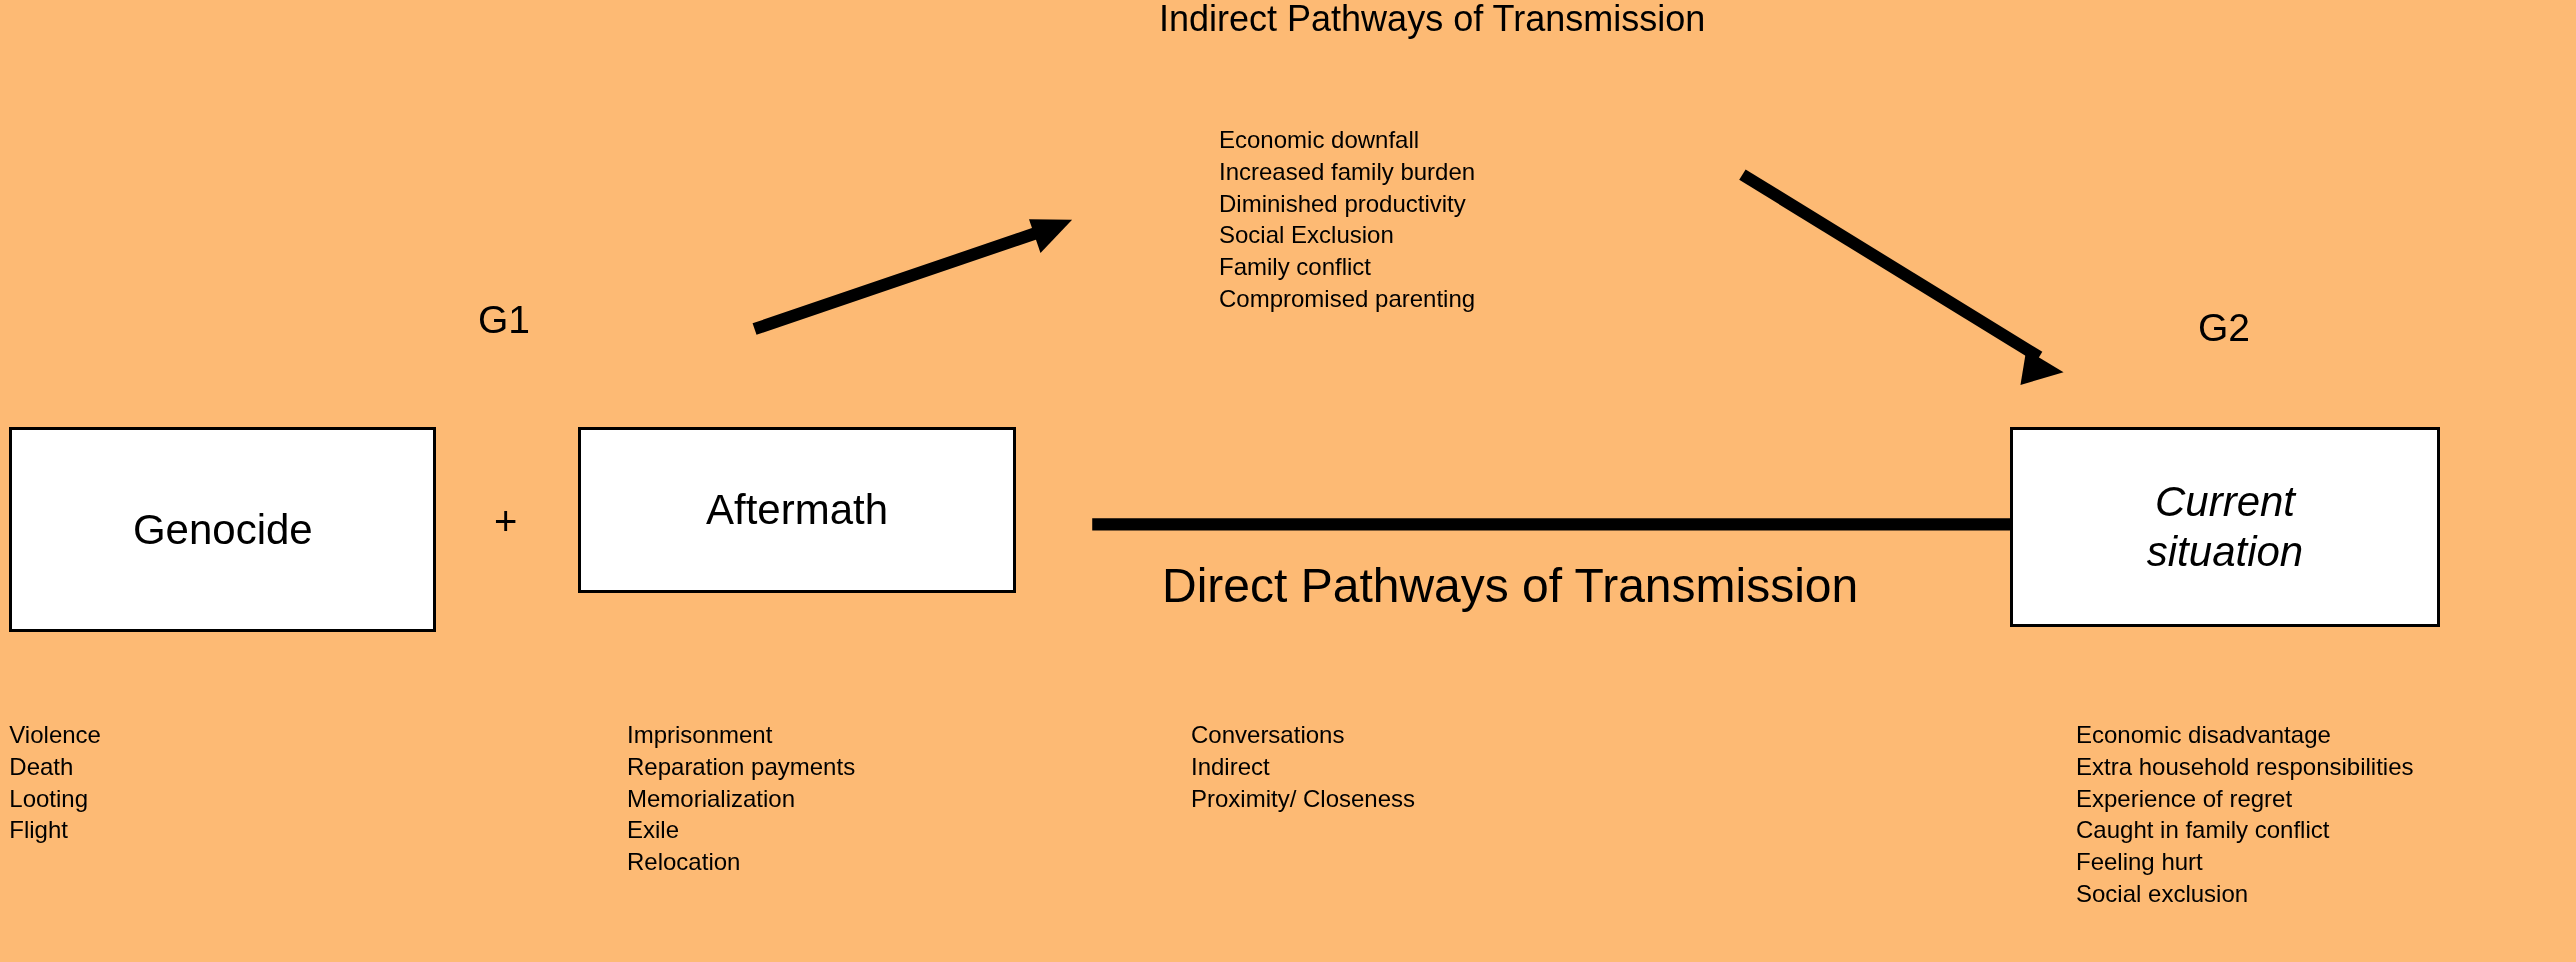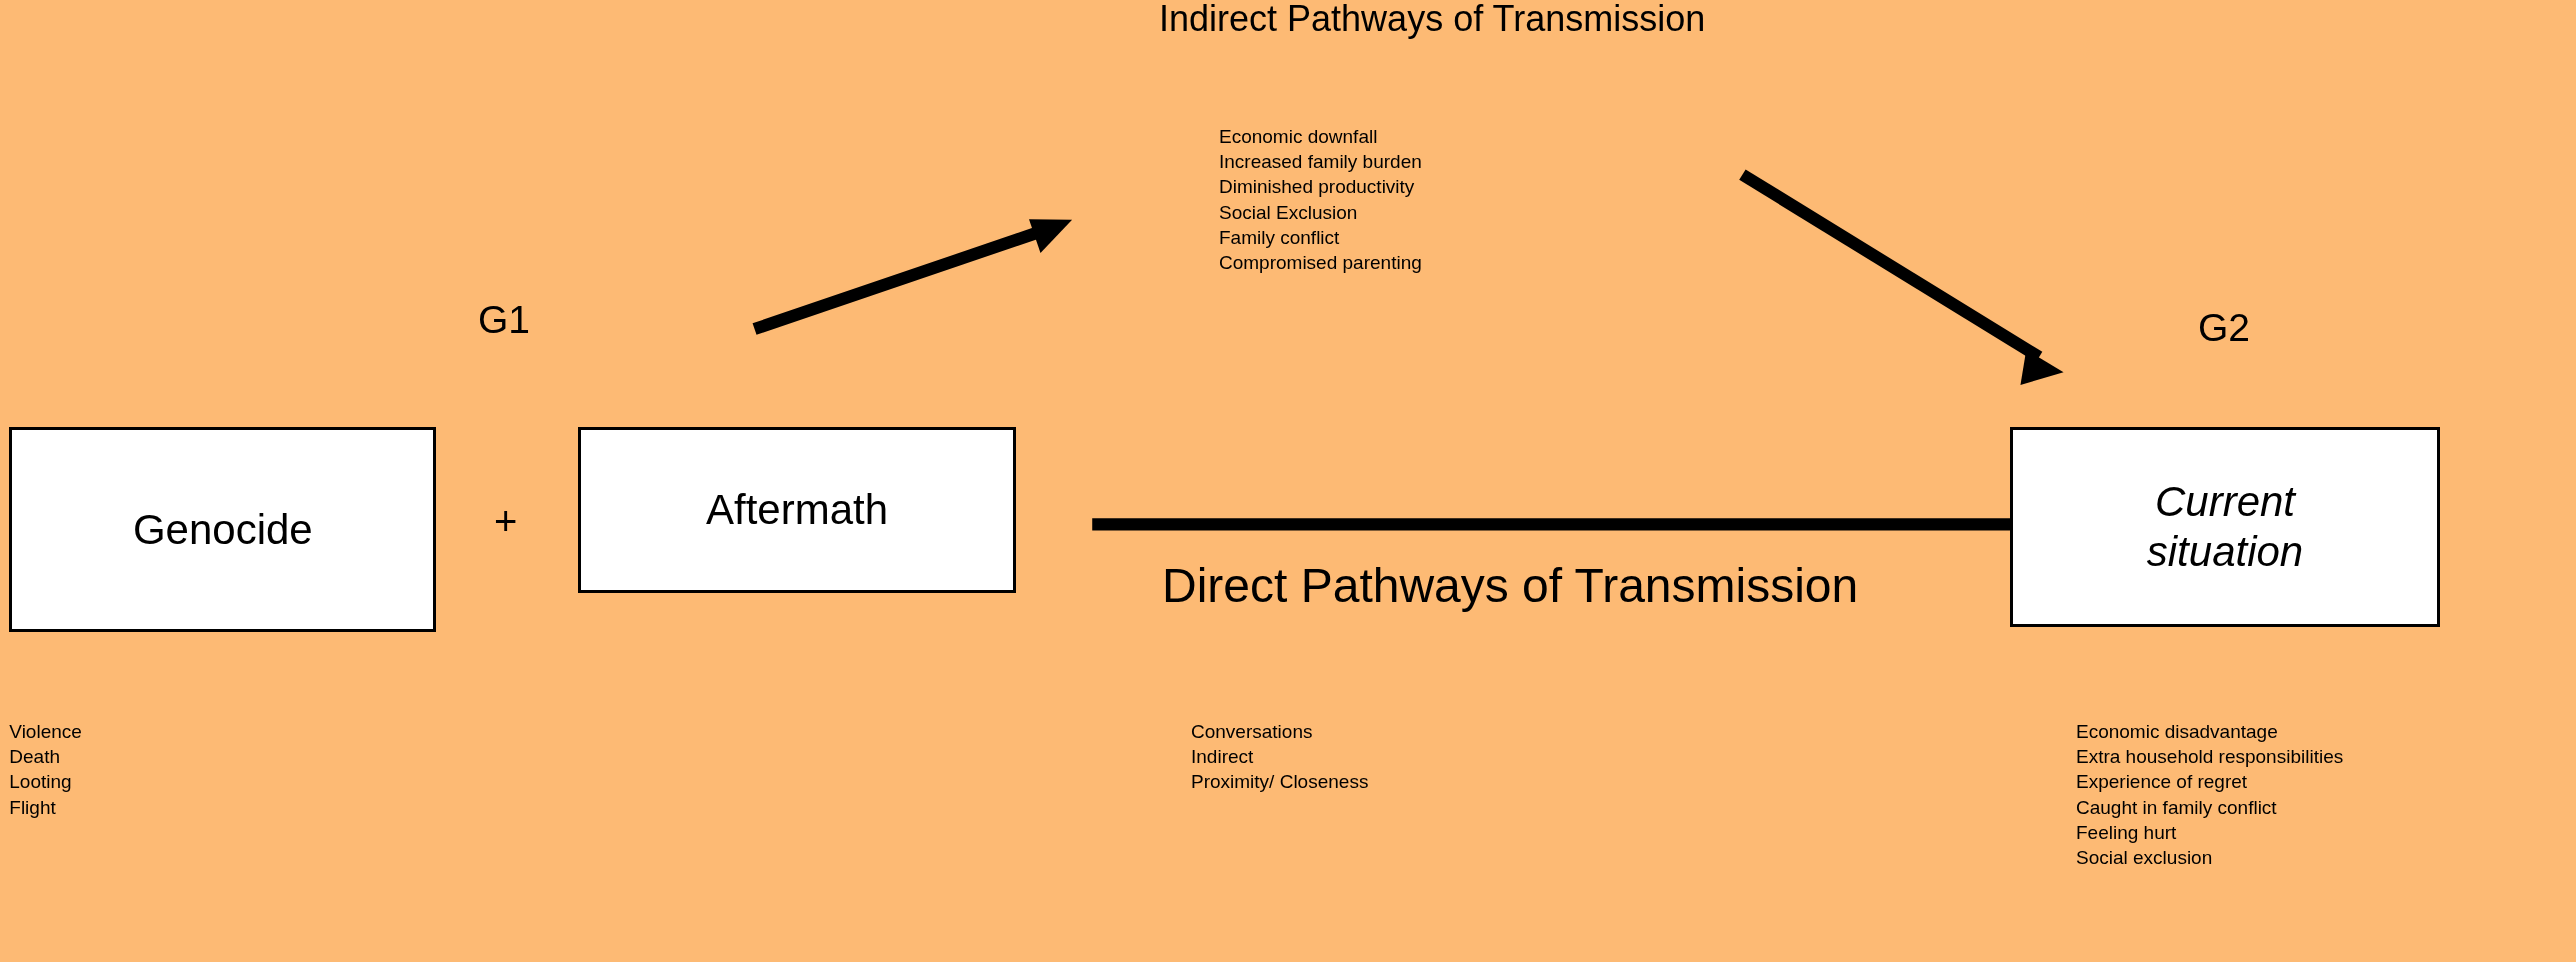--- a/index.html
+++ b/index.html
@@ -47,21 +47,21 @@
     margin-top: 21px;
   }
   .plus-sign {
     font-size: 40px;
     line-height: 1;
     white-space: nowrap;
   }
 
   
   .item-list {
-    font-size: 19px;
+    font-size: 24px;
     line-height: 1.325;
     white-space: nowrap;
   }
   .item-list .item { display: block; }
 
   
   #arrow-layer {
     position: absolute;
     left: 0;
     top: 0;
@@ -127,20 +127,27 @@
 
   <div class="abs title-direct" style="left:1162px; top:558px;">Direct Pathways of Transmission</div>
 
   <div class="abs item-list" style="left:9.3px; top:719px;">
     <span class="item">Violence</span>
     <span class="item">Death</span>
     <span class="item">Looting</span>
     <span class="item">Flight</span>
   </div>
 
+  <div class="abs item-list" style="left:627px; top:719px;">
+    <span class="item">Imprisonment</span>
+    <span class="item">Reparation payments</span>
+    <span class="item">Memorialization</span>
+    <span class="item">Exile</span>
+    <span class="item">Relocation</span>
+  </div>
 
   <div class="abs item-list" style="left:1191px; top:719px;">
     <span class="item">Conversations</span>
     <span class="item">Indirect</span>
     <span class="item">Proximity/ Closeness</span>
   </div>
 
   <div class="abs item-list" style="left:2076px; top:719px;">
     <span class="item">Economic disadvantage</span>
     <span class="item">Extra household responsibilities</span>

